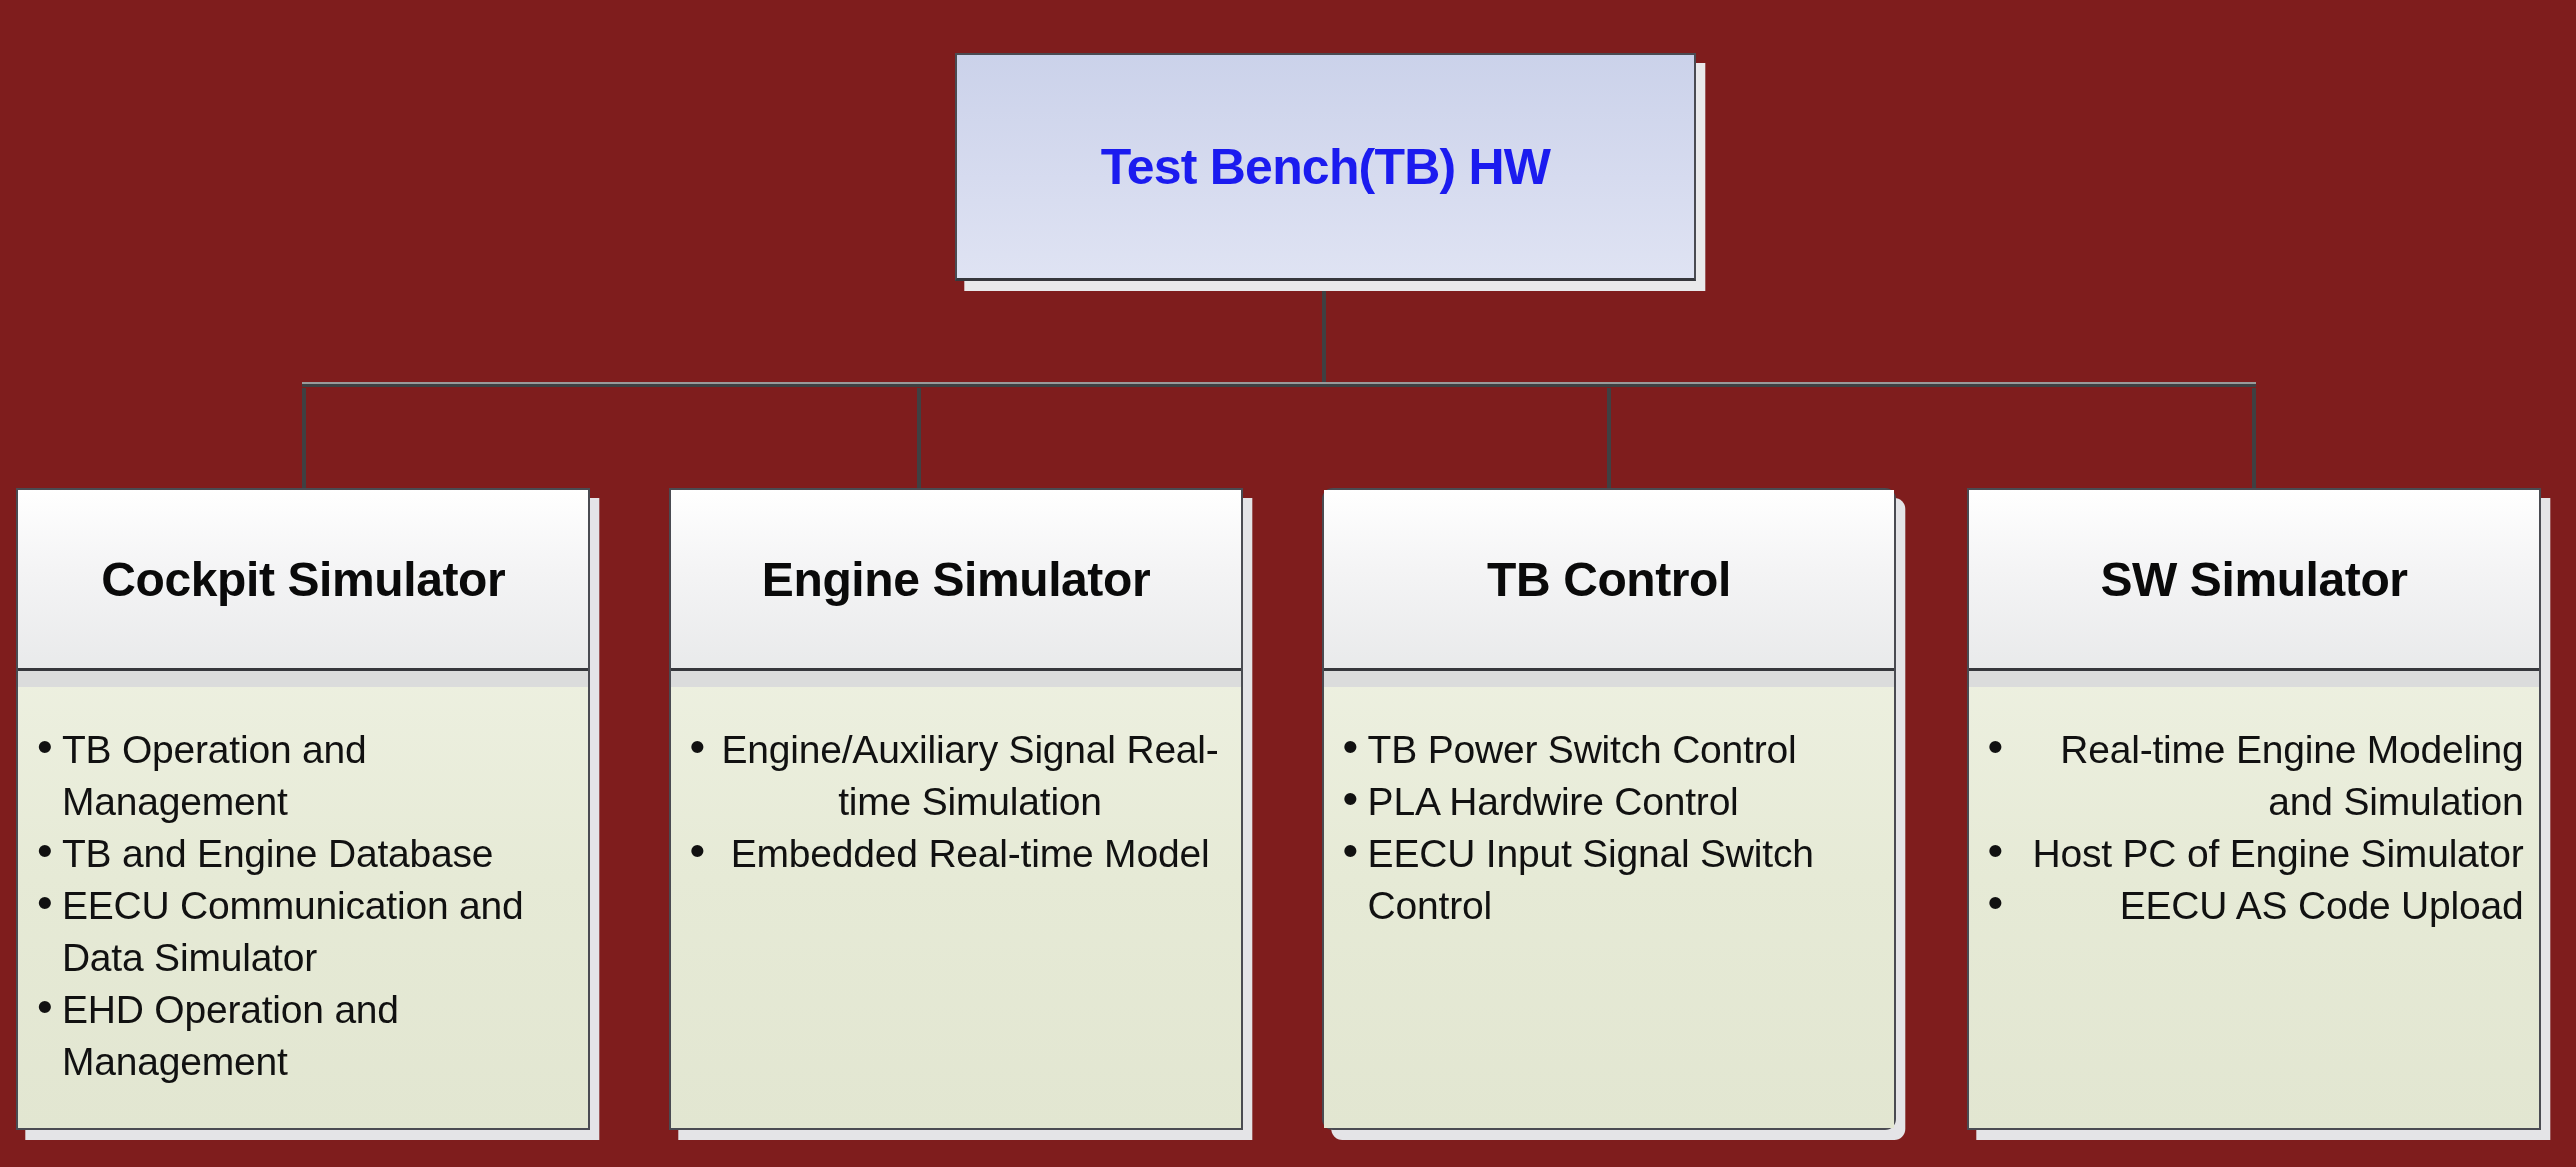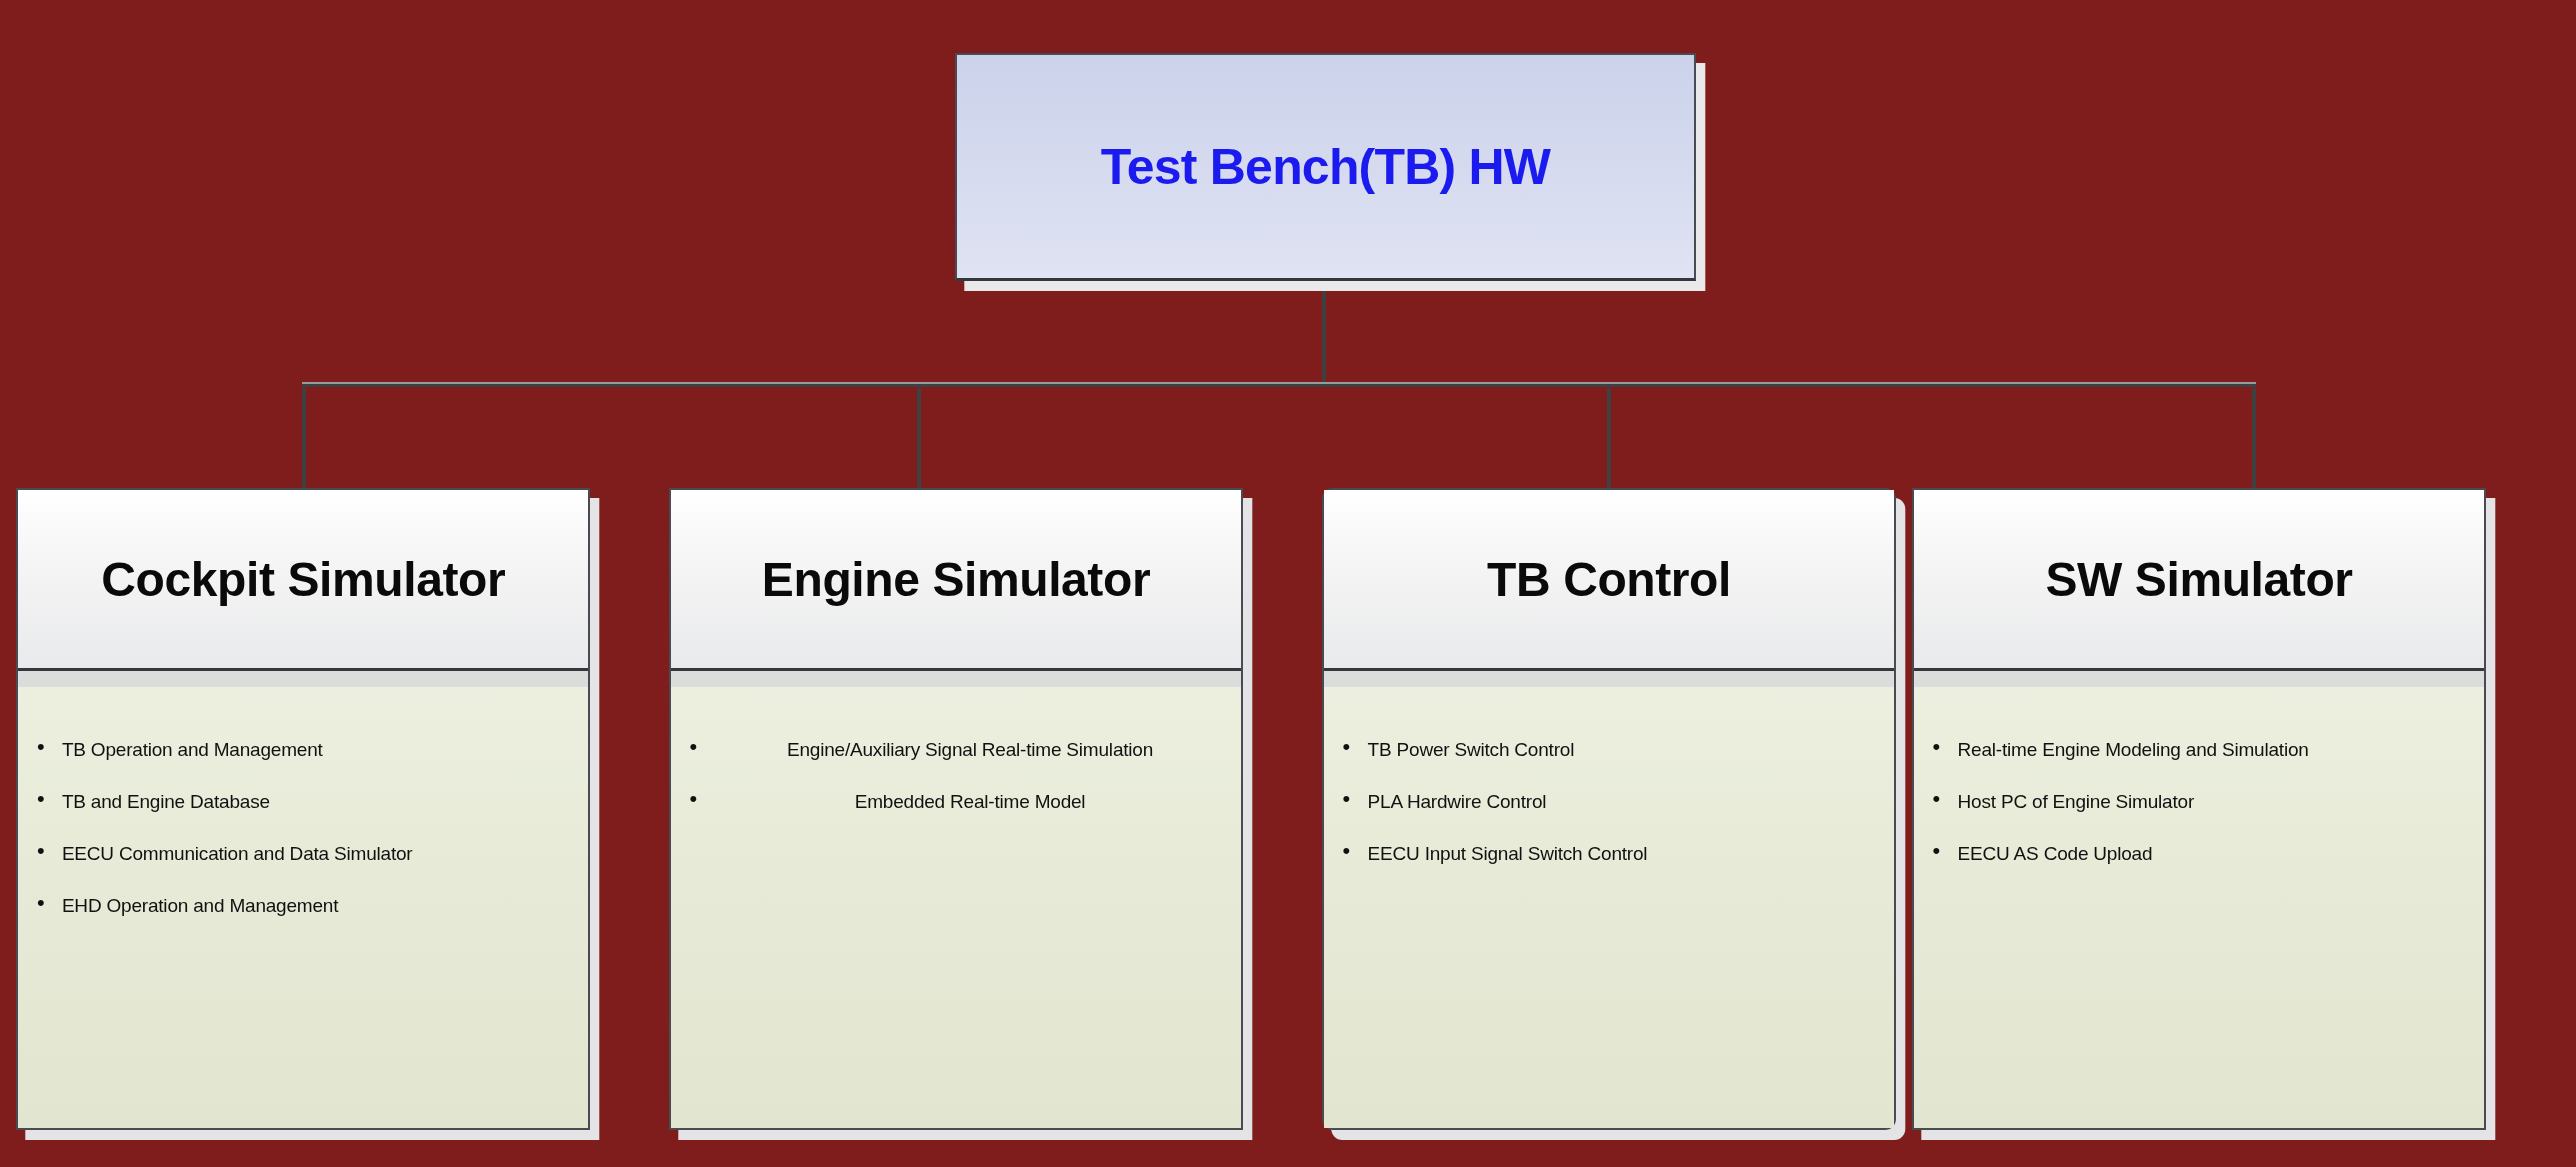--- a/index.html
+++ b/index.html
@@ -62,21 +62,21 @@
     border: 2.3px solid #4a4b52;
     box-shadow: 9.3px 10px 0 #e4e4e7;
     display: flex;
     flex-direction: column;
     background: #e6ead6;
     z-index: 2;
   }
   .branch-1 { left: 16.3px;   }
   .branch-2 { left: 669px; text-align: center;  }
   .branch-3 { left: 1322px; border-radius: 11px; }
-  .branch-4 { left: 1912px; }
+  .branch-4 { left: 1967px; text-align: right; }
 
   .branch-header {
     flex: 0 0 181px;
     box-sizing: border-box;
     background: linear-gradient(180deg, #ffffff 0%, #f4f4f5 45%, #e9eaeb 100%);
     border-bottom: 3.9px solid #36373c;
     display: flex;
     align-items: center;
     justify-content: center;
   }
@@ -103,21 +103,21 @@
   }
 
   .bullets {
     margin: 37px 0 0 0;
     padding: 0;
     list-style: none;
   }
   .bullet-item {
     position: relative;
     padding-left: 25px;
-    font-size: 19px;
+    font-size: 39px;
     line-height: 52px;
     color: #111111;
     letter-spacing: -0.2px;
   }
   .bullet-item::before {
     content: "\2022";
     position: absolute;
     left: 0;
     top: 0;
     font-size: 1.15em;

